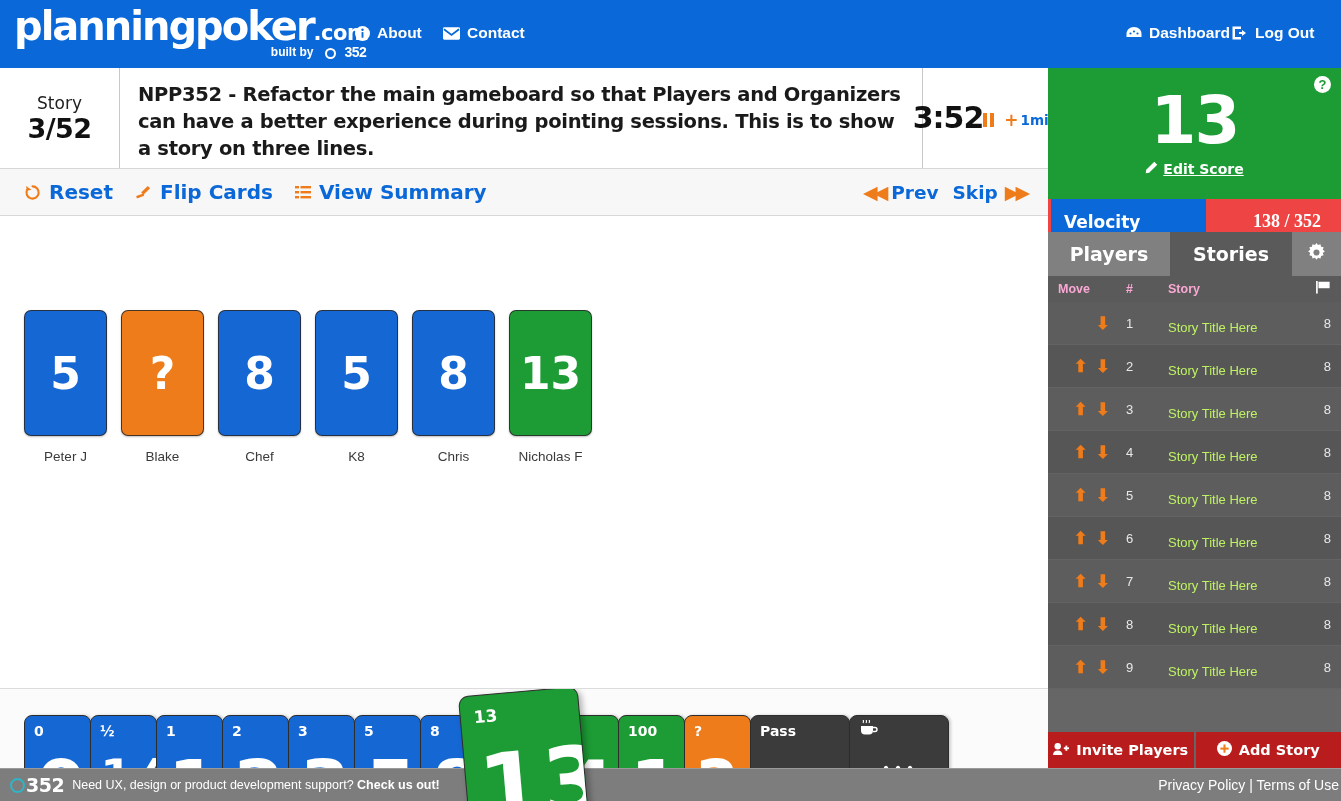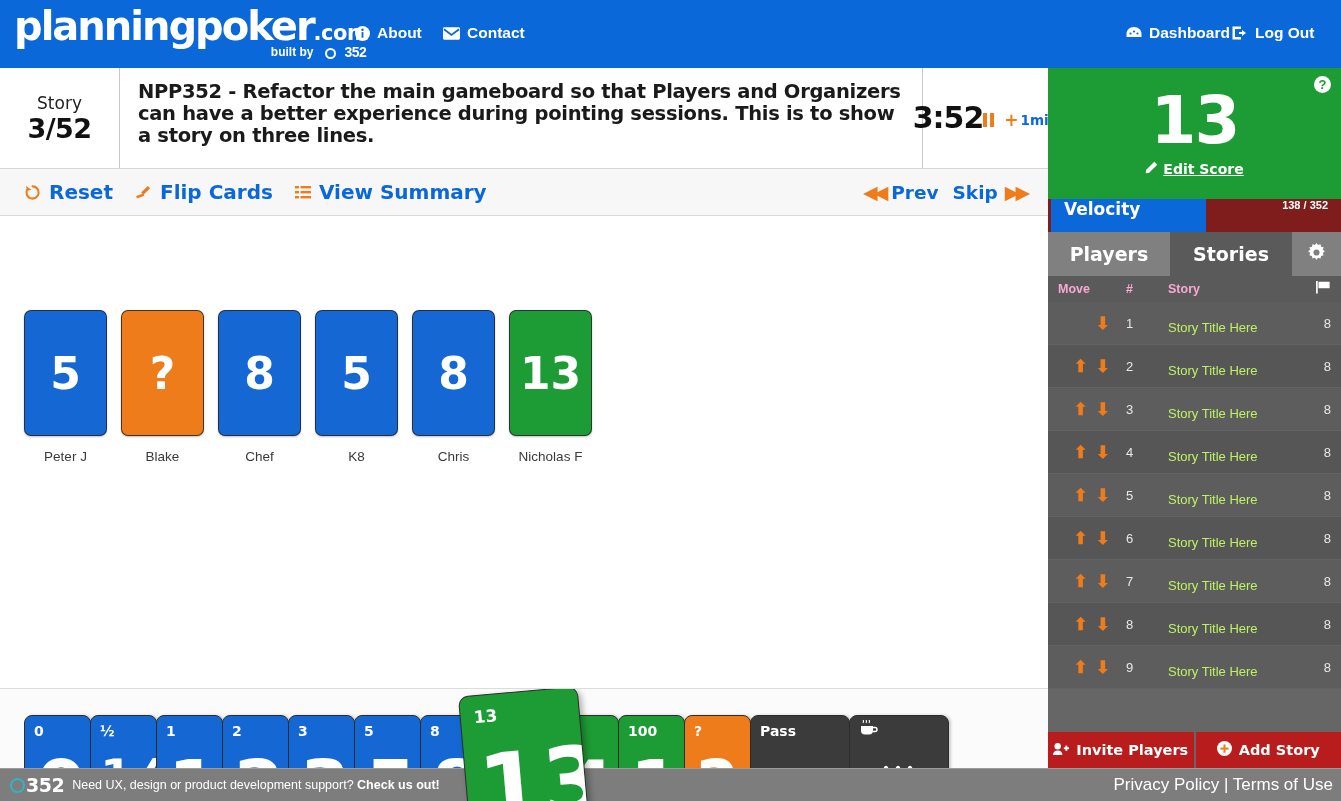--- a/index.html
+++ b/index.html
@@ -55,21 +55,21 @@
   }
   .story-count {
     width: 120px; border-right: 1px solid #c8c8c8;
     display: flex; flex-direction: column; align-items: center; justify-content: center;
     font-family: "DejaVu Sans", sans-serif;
   }
   .story-count .lbl { font-size: 17px; color: #222; line-height: 21px; }
   .story-count .num { font-size: 27px; font-weight: bold; color: #111; line-height: 29px; letter-spacing: -0.5px;}
   .story-text {
     flex: 1; padding: 13px 20px 0 18px;
-    font-size: 19.5px; font-weight: bold; color: #1a1a1a; line-height: 22px;
+    font-size: 19.5px; font-weight: bold; color: #1a1a1a; line-height: 27px;
     font-family: "DejaVu Sans", sans-serif; letter-spacing: -0.3px;
   }
   .timer {
     width: 126px; border-left: 1px solid #c8c8c8;
     display: flex; flex-direction: row; align-items: center; justify-content: center;
     font-family: "DejaVu Sans", sans-serif;
   }
   .timer .clock { font-size: 30px; font-weight: bold; color: #111; letter-spacing: -1px; line-height: 34px;}
   .timer .ctrl { display: flex; align-items: center; gap: 10px; margin-top: 4px; }
   .pause-ico { display:flex; gap:3px; }
@@ -161,29 +161,29 @@
     margin-top: 9px; font-size: 14px; font-weight: bold; color: #fff;
     display:flex; align-items:center; gap:5px; cursor:pointer;
     font-family:"DejaVu Sans", sans-serif;
     text-decoration:underline;
   }
   .help-ico {
     position: absolute; right: 10px; top: 8px; width: 17px; height: 17px; border-radius: 50%;
     background: #fff; color: #1d9c35; font-size: 13px; font-weight: bold;
     display:flex; align-items:center; justify-content:center; cursor:pointer;
   }
-  .velocity-row { position: relative; height: 33px; background: #7f1d1d; display:flex; align-items:flex-start; }
+  .velocity-row { position: relative; height: 33px; background: #ef4444; display:flex; align-items:flex-end; }
   .velocity-fill { position:absolute; left:3px; top:0; height:33px; background:#0a68d8; width:155px; }
   .velocity-lbl {
     position: relative; z-index:2; padding-left: 16px; color:#fff; font-size:17px; font-weight:bold;
     font-family:"DejaVu Sans", sans-serif;
   }
   .velocity-val {
-    position: relative; z-index:2; margin-left:auto; padding-right:13px;
-    color:#fff; font-size:11px; font-weight:bold; font-family:Liberation Sans, sans-serif;
+    position: relative; z-index:2; margin-left:auto; padding-right:20px;
+    color:#fff; font-size:18px; font-weight:bold; font-family:Liberation Serif, serif;
   }
   .tabs { display: flex; height: 44px; background: #4d4d4d; }
   .tab {
     flex: 1; display:flex; align-items:center; justify-content:center;
     font-size: 19px; font-weight: bold; color: #fff; cursor:pointer;
     font-family:"DejaVu Sans", sans-serif;
   }
   .tab.inactive { background: #808080; }
   .tab.active { background: #5a5a5a; }
   .tab.gear { flex: 0 0 49px; background: #808080; font-size: 17px;}
@@ -230,21 +230,21 @@
   }
   .footer-left { display:flex; align-items:center; gap:8px; padding-left: 10px; }
   .f352 { display:flex; align-items:center; gap:1px; color:#fff; }
   .f352 .ring2 {
     width: 15px; height: 15px; border-radius:50%; border: 2.5px solid #2fb5c6;
     display:inline-block;
   }
   .f352 .t { font-size: 19px; font-weight: bold; letter-spacing:-0.5px; font-family:"DejaVu Sans", sans-serif;}
   .f-text { font-size: 12.5px; color:#fff; font-family:"Liberation Sans", sans-serif;}
   .f-text b { font-weight: bold; }
-  .footer-right { margin-left:auto; padding-right: 8px; font-size:17px; color:#fff; font-family:"Liberation Sans", sans-serif;}
+  .footer-right { margin-left:auto; padding-right: 2px; font-size:14px; color:#fff; font-family:"Liberation Sans", sans-serif;}
   .footer-right span { cursor:pointer; }
 </style>
 </head>
 <body>
 
 <div class="app">
 
   <div class="header">
     <div class="logo-wrap">
       <span class="logo-main">planningpoker</span><span class="logo-dotcom">.com</span>

